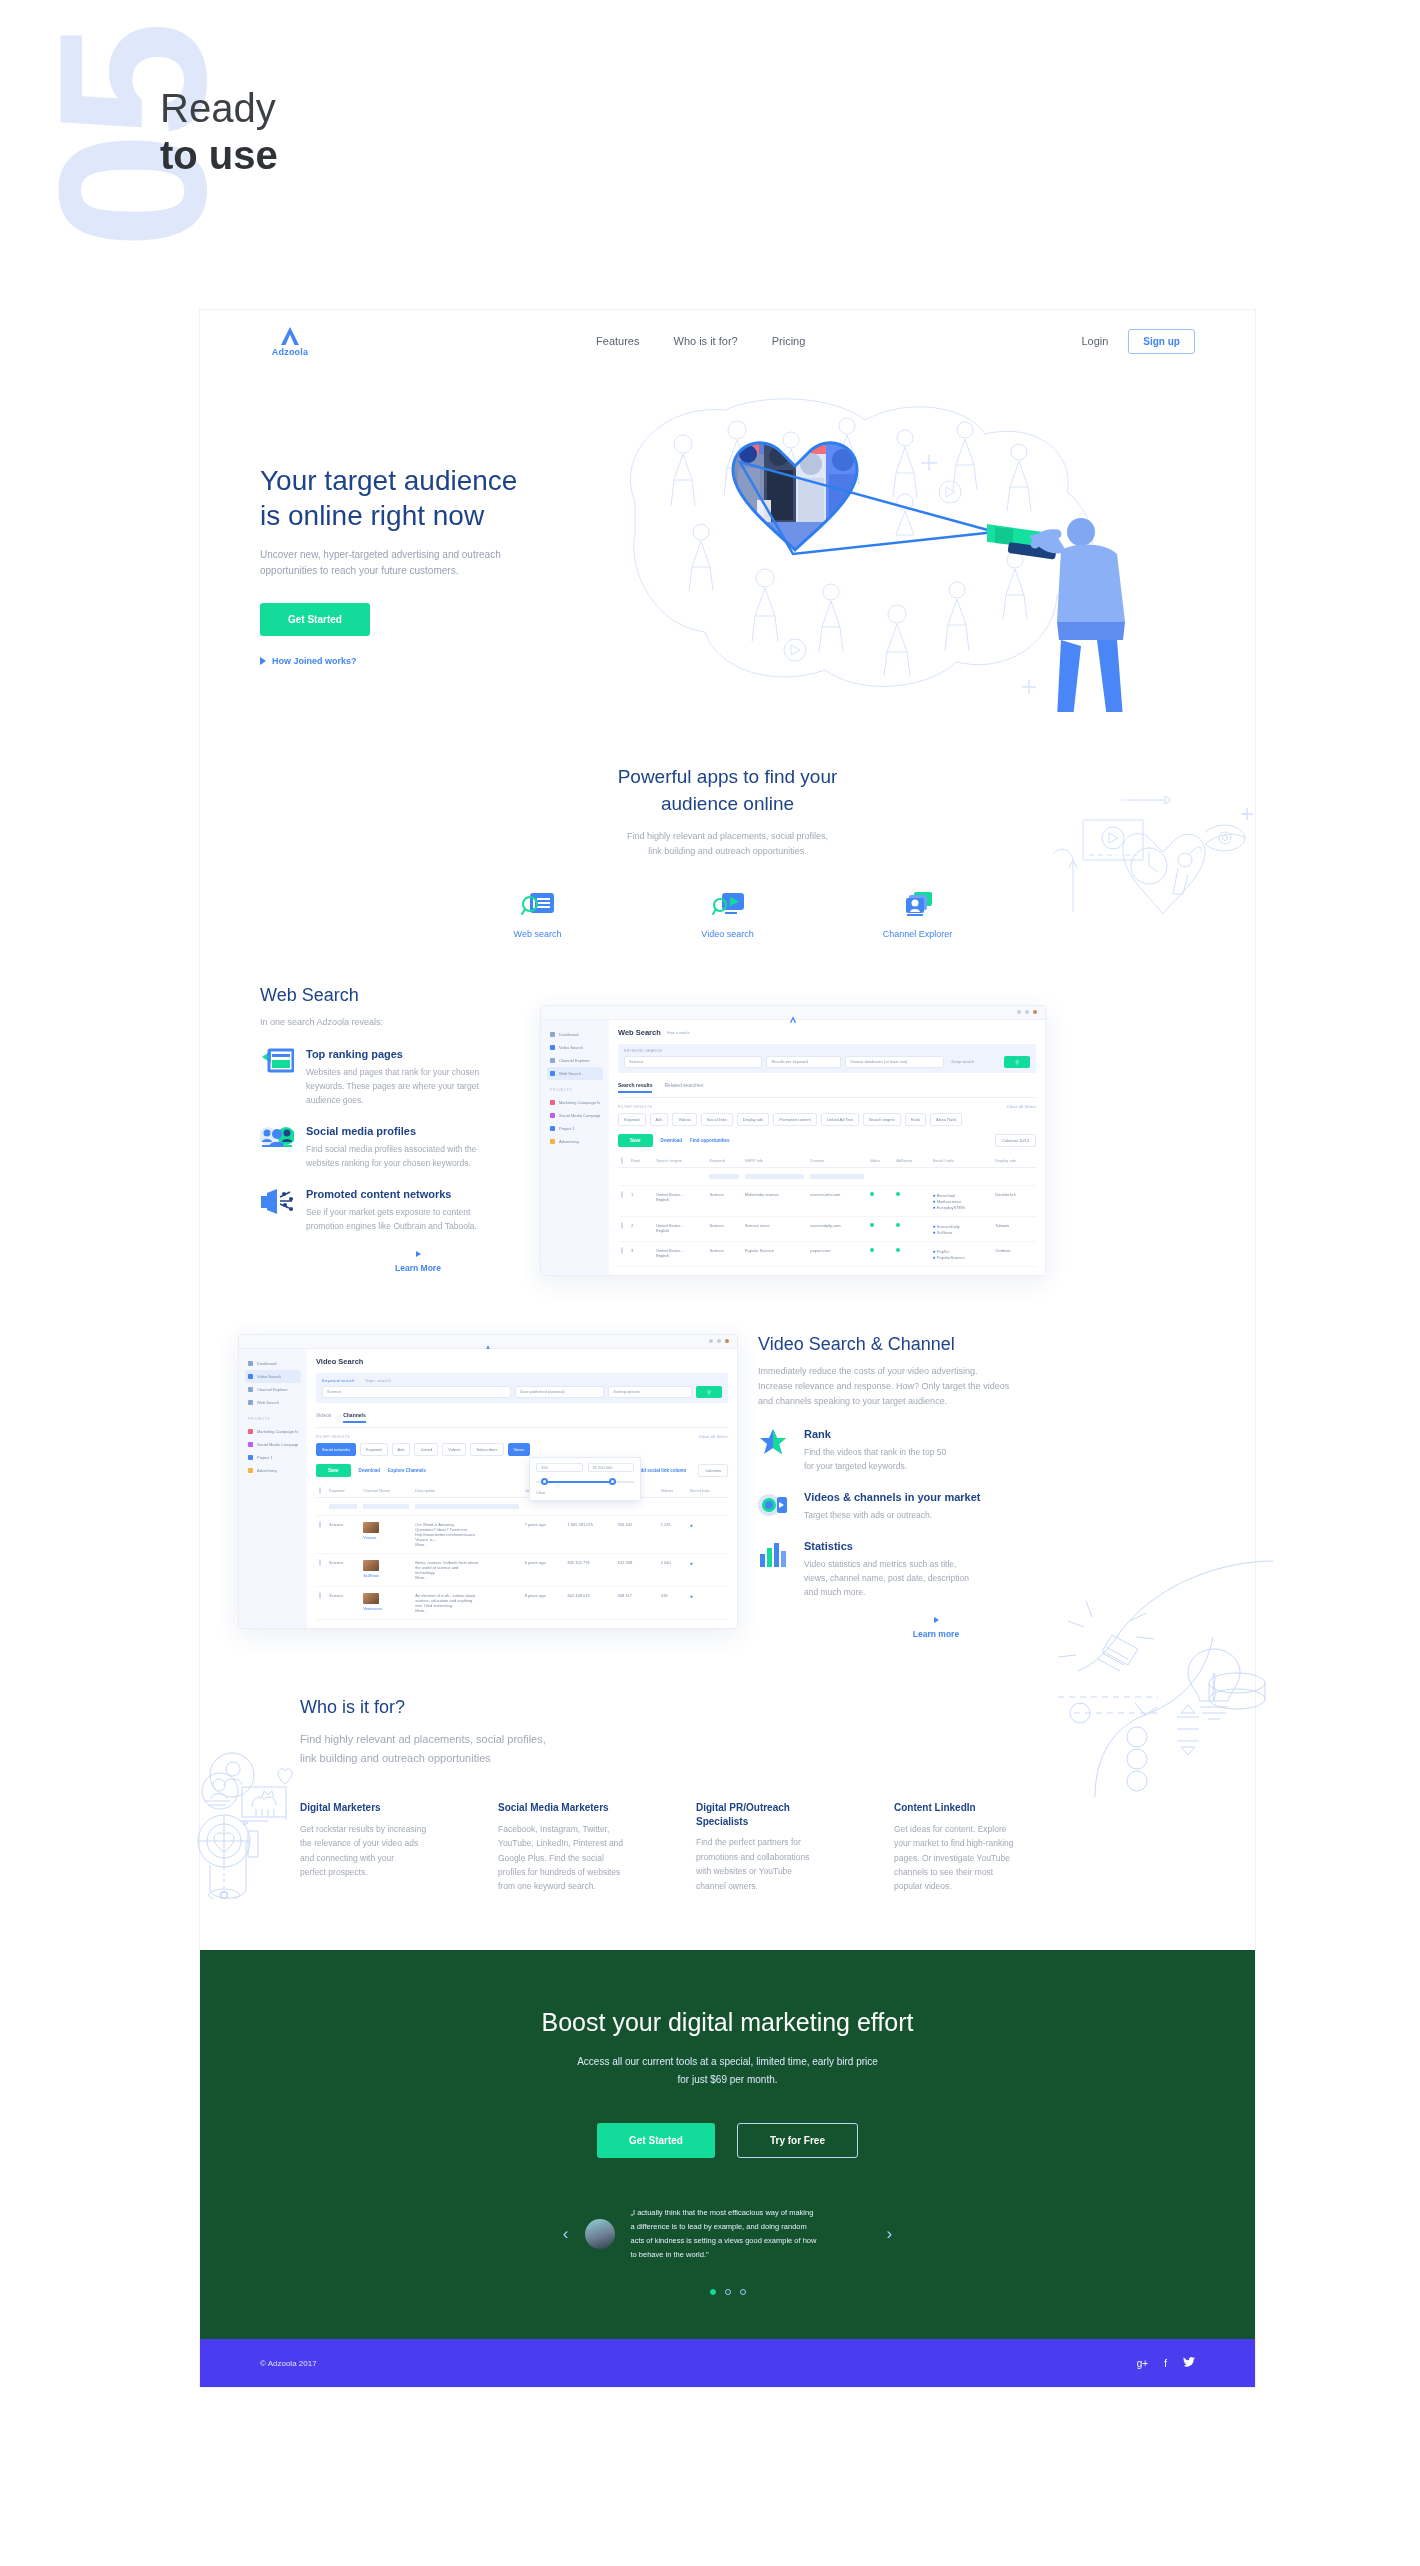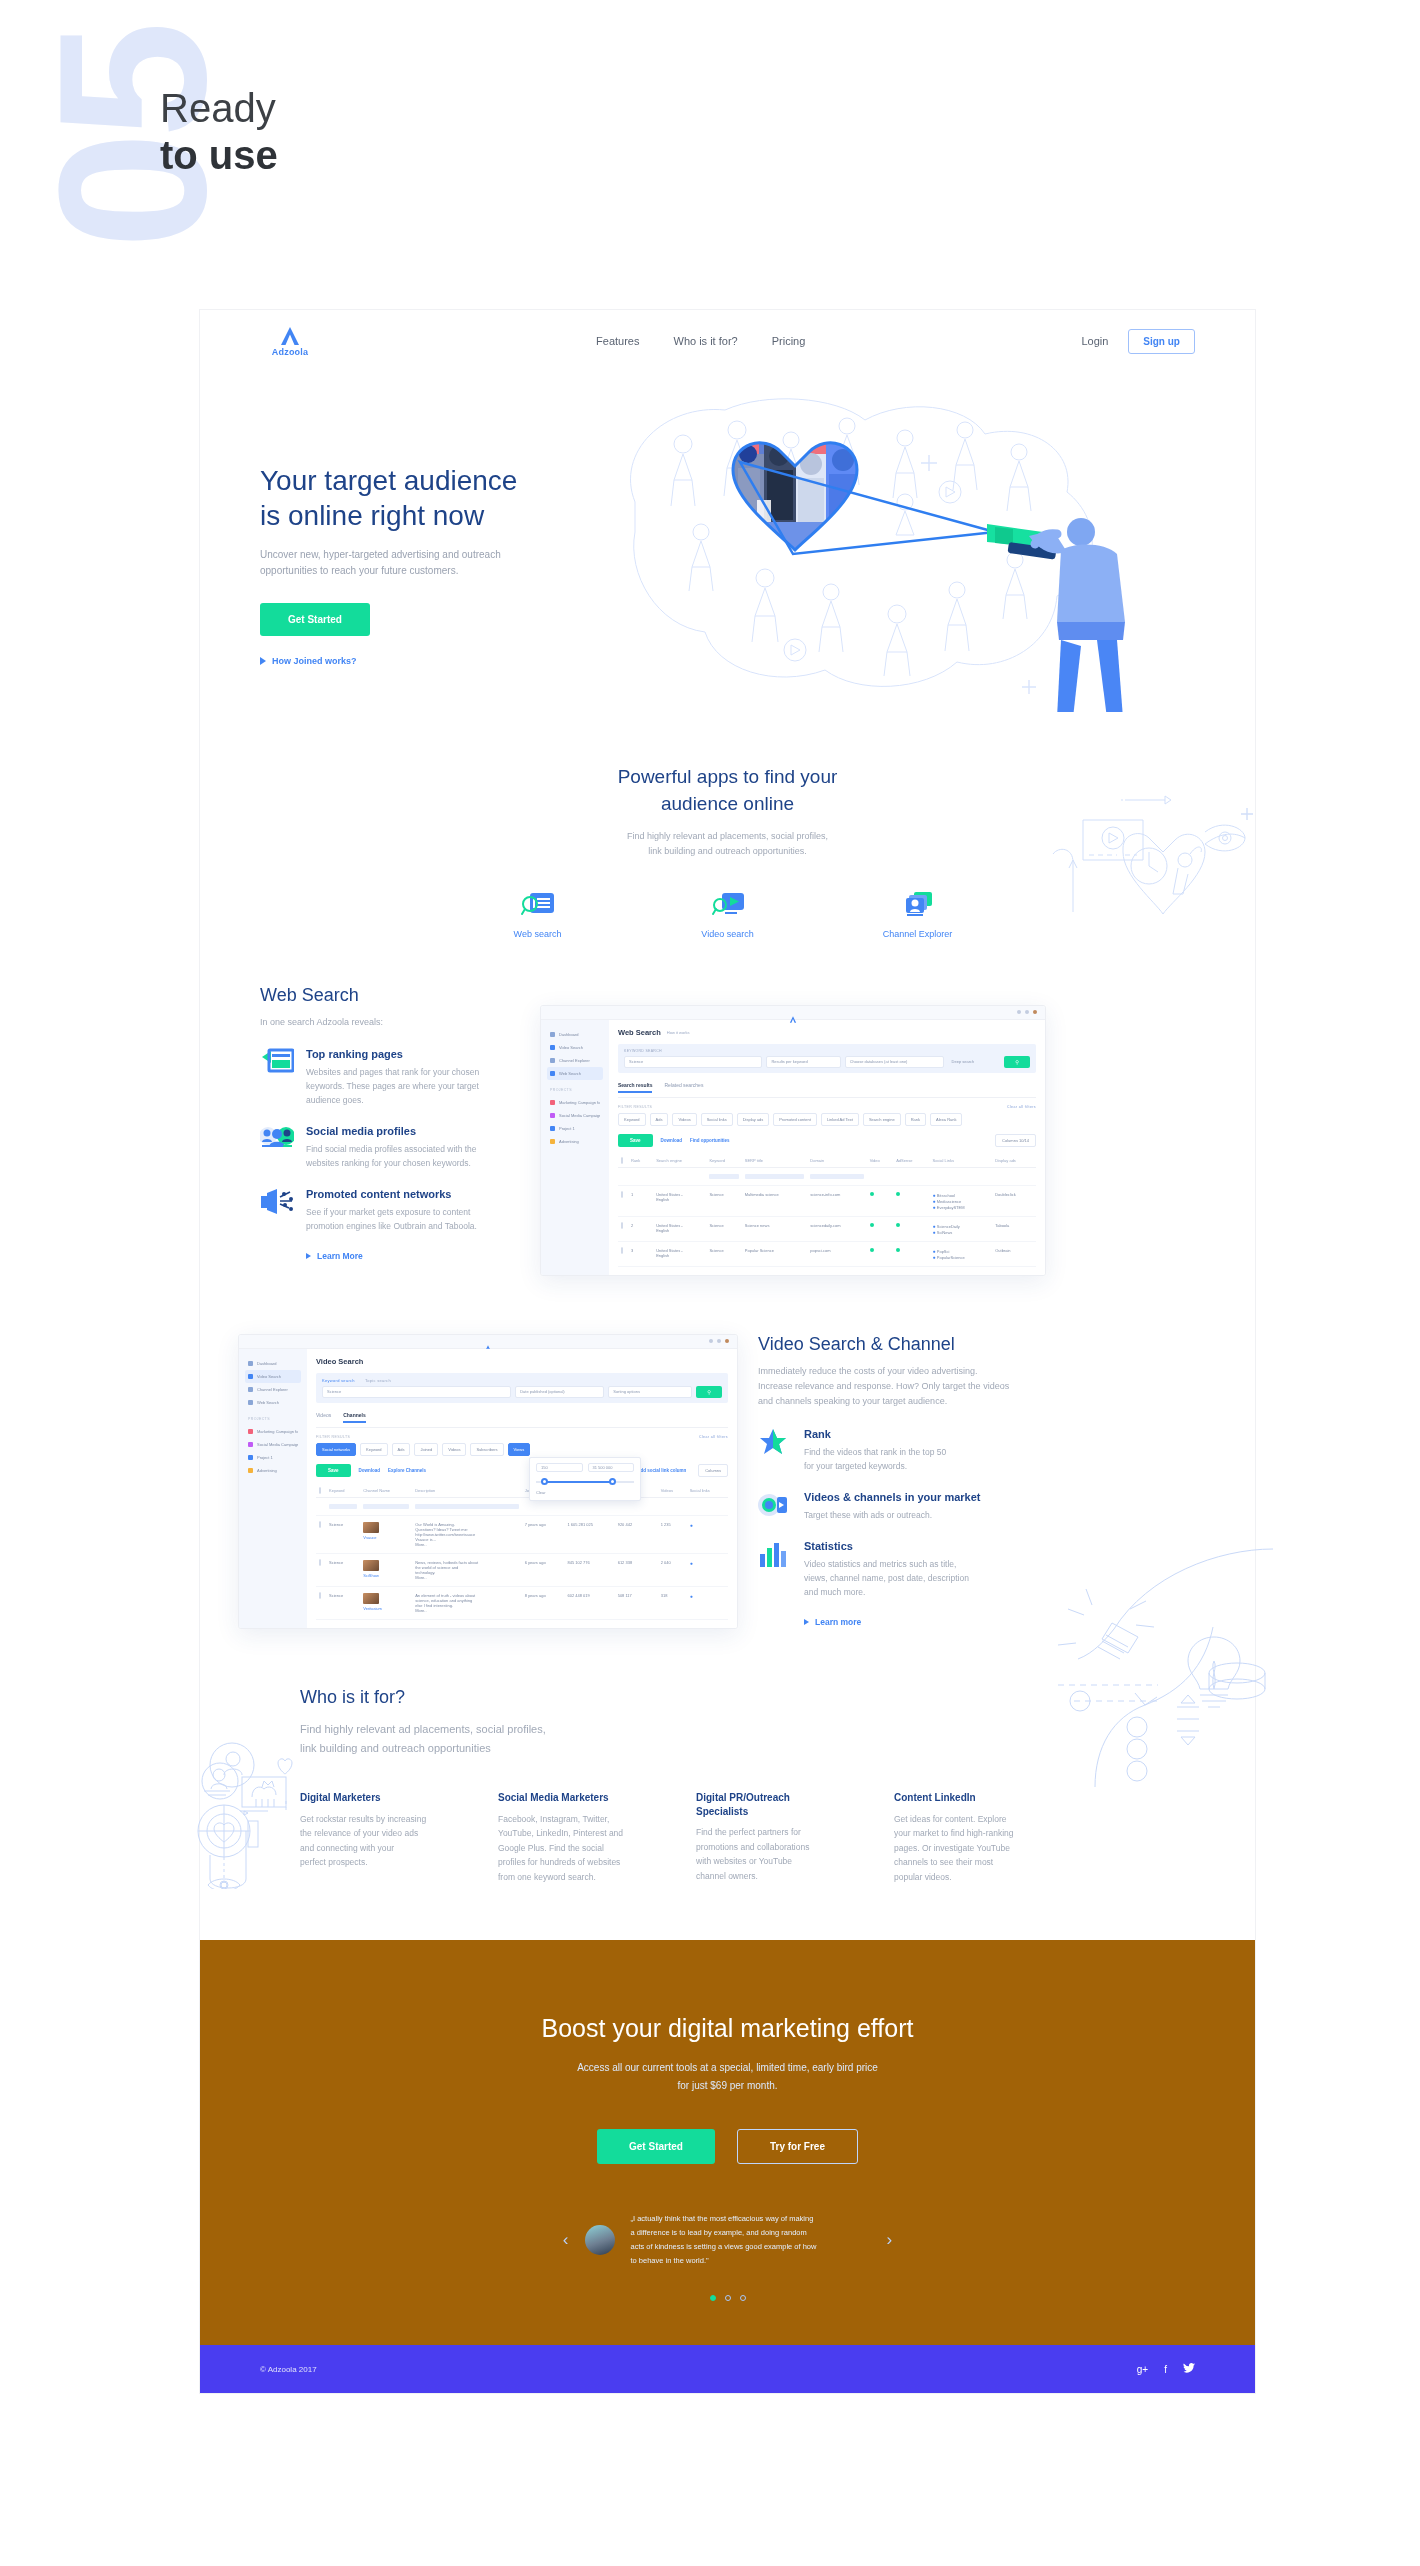--- a/index.html
+++ b/index.html
@@ -112,21 +112,21 @@
   .feat-copy.right { padding-left: 20px; }
   .feat-copy h3 { font-size: 18px; color: #1e4388; font-weight: 400; }
   .feat-copy .lead { margin-top: 9px; font-size: 9px; line-height: 1.7; color: #a1a9b7; white-space: pre-line; }
   .feat-list { margin-top: 18px; }
   .feat-item { display: flex; gap: 12px; margin-bottom: 18px; }
   .feat-ico { width: 34px; min-width: 34px; height: 30px; display:flex; align-items:flex-start; }
   .feat-item h4 { font-size: 11px; color: #1e4388; font-weight: 600; }
   .feat-item p { margin-top: 5px; font-size: 8.5px; line-height: 1.65; color: #a1a9b7; white-space: pre-line; }
   .learn {
     display: flex; align-items: center; gap: 6px;
-    font-size: 8.5px; color: #4285f4; font-weight: 600; text-decoration: none; margin-left: 46px;
+    font-size: 8.5px; color: #4285f4; font-weight: 600; text-decoration: none; margin-left: 46px; flex-direction: column;
   }
   .tri-s { width: 0; height: 0; border-left: 5px solid #4285f4;
            border-top: 3.5px solid transparent; border-bottom: 3.5px solid transparent; }
 
   
   .shot { background: #fff; border: 1px solid #eceef3; border-radius: 3px; overflow: hidden;
           box-shadow: 0 6px 24px rgba(30,67,136,.09); }
   .shot-top { height: 14px; background: #f7f9fd; border-bottom: 1px solid #eef0f5;
               display: flex; align-items: center; justify-content: center; position: relative; }
   .shot-top .mark { width: 8px; height: 7px; }
@@ -180,21 +180,21 @@
   .who .sub { margin-top: 12px; font-size: 11px; line-height: 1.7; color: #a1a9b7;
               padding-left: 40px; white-space: pre-line; }
   .who-art { position: absolute; left: -10px; top: 42px; width: 160px; height: 160px; }
   .who-art2 { position: absolute; right: -40px; top: -90px; width: 210px; height: 200px; }
   .who-grid { display: flex; gap: 28px; margin-top: 34px; padding-left: 40px; }
   .who-col { width: 170px; }
   .who-col h4 { font-size: 10px; color: #1e4388; font-weight: 600; line-height: 1.35; white-space: pre-line; }
   .who-col p { margin-top: 7px; font-size: 8.5px; line-height: 1.7; color: #a1a9b7; white-space: pre-line; }
 
   
-  .cta { margin-top: 56px; background: #a16207; padding: 74px 0 44px; text-align: center; position: relative; }
+  .cta { margin-top: 56px; background: #14532d; padding: 58px 0 44px; text-align: center; position: relative; }
   .cta h2 { font-size: 25px; color: #fff; font-weight: 400; }
   .cta p { margin-top: 16px; font-size: 10px; line-height: 1.8; color: #dce9fd; white-space: pre-line; }
   .cta-btns { display: flex; justify-content: center; gap: 22px; margin-top: 34px; }
   .cta-g { background: #13dc9b; color: #fff; font-size: 10px; font-weight: 700;
            padding: 11px 32px; border: none; border-radius: 3px; cursor: pointer; }
   .cta-o { background: transparent; color: #fff; font-size: 10px; font-weight: 700;
            padding: 11px 32px; border: 1px solid #bfd6fb; border-radius: 3px; cursor: pointer; }
   .testi { display: flex; align-items: center; justify-content: center; gap: 16px; margin-top: 48px; }
   .arw { color: #b8d1fb; font-size: 17px; cursor: pointer; user-select: none; }
   .avatar { width: 30px; height: 30px; border-radius: 50%;

